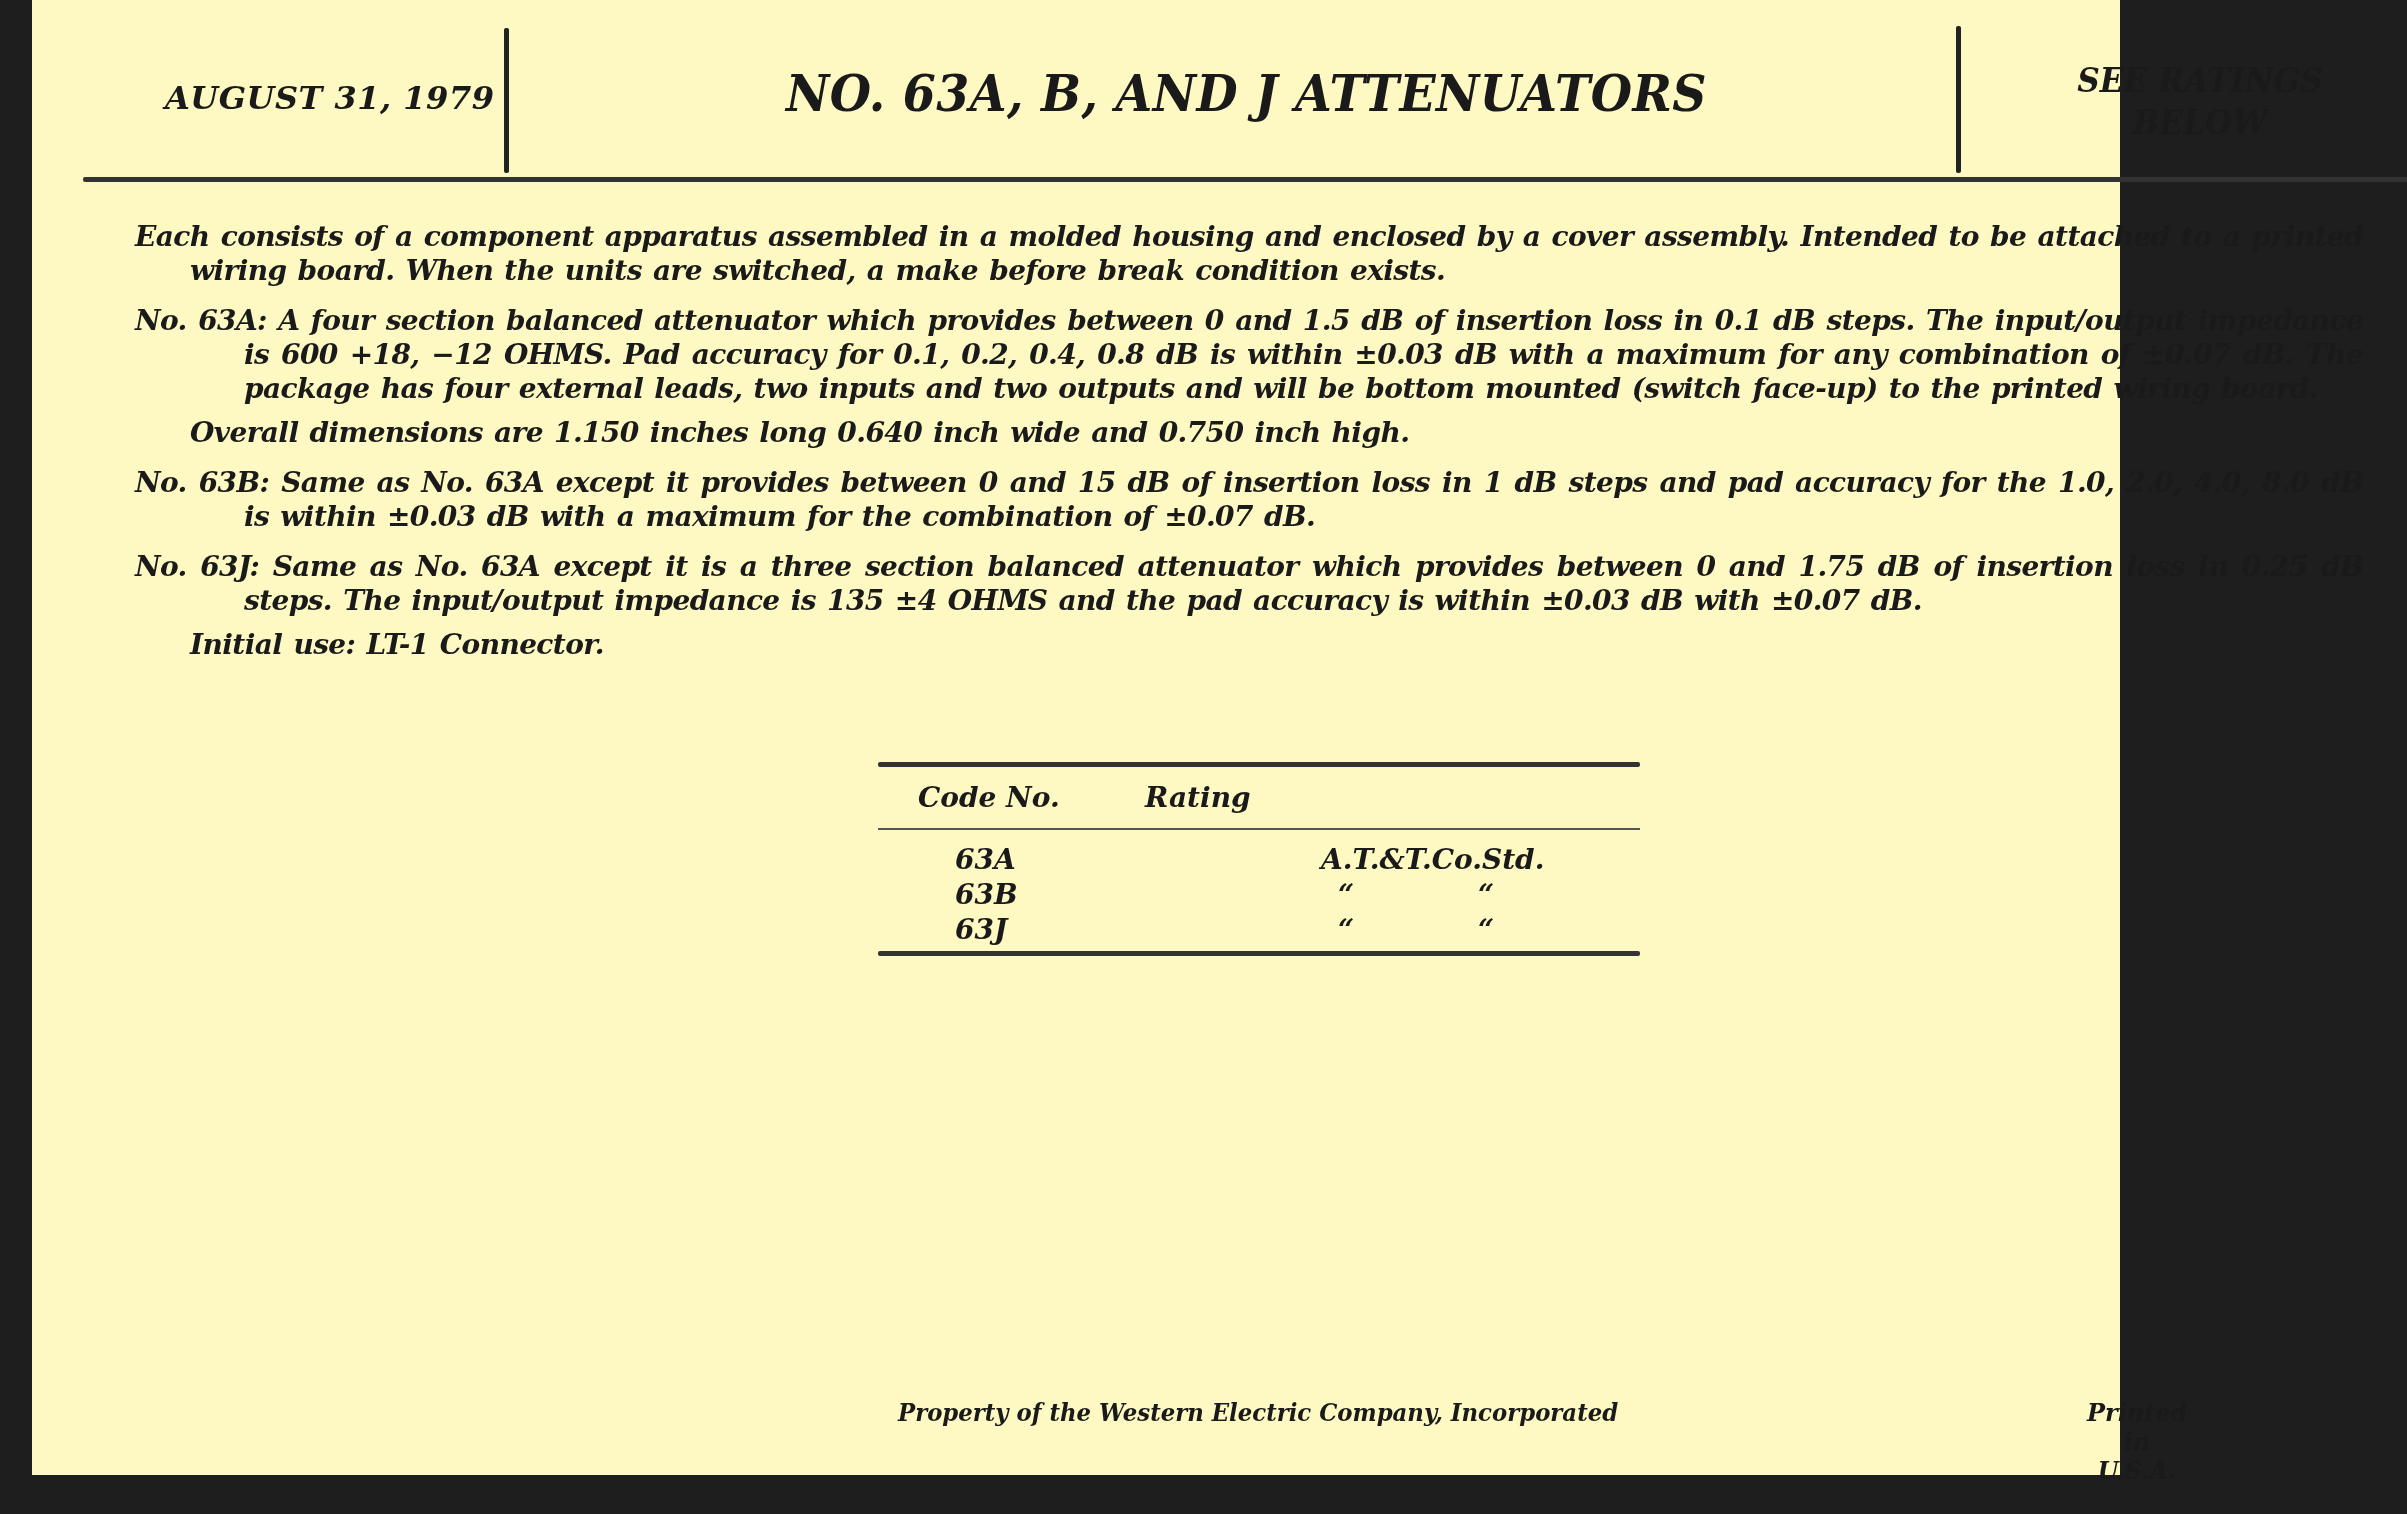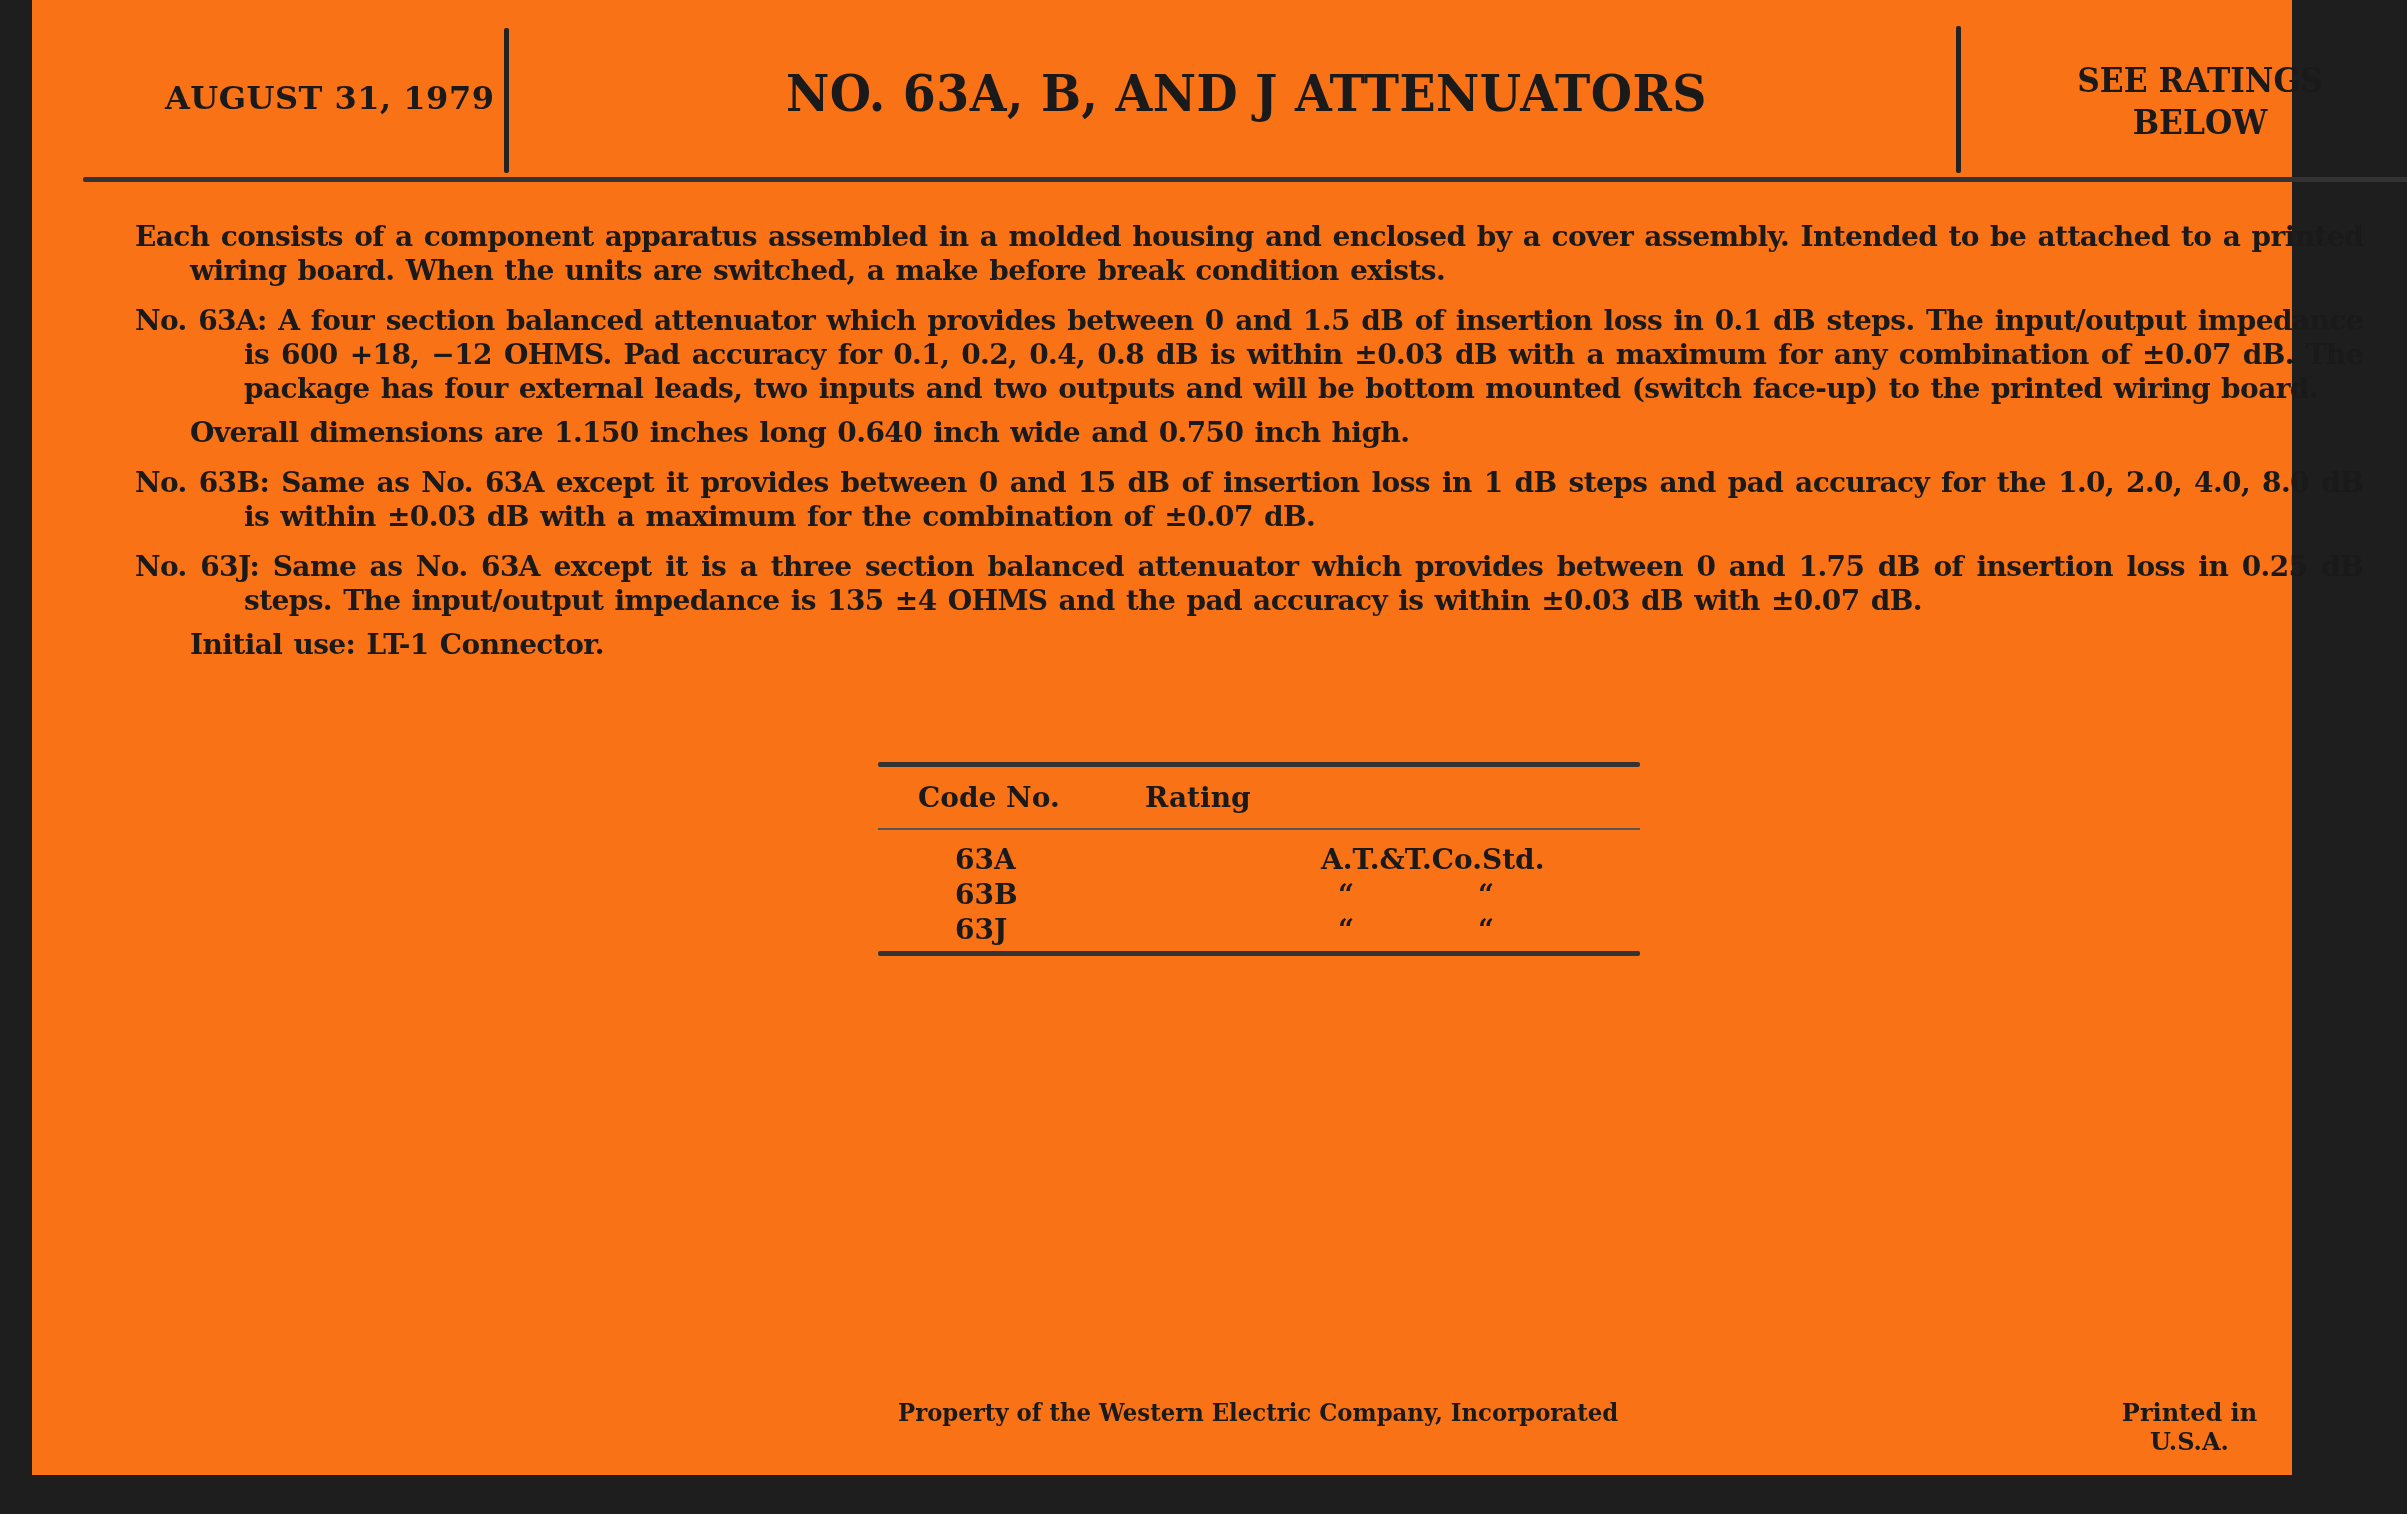--- a/index.html
+++ b/index.html
@@ -1,18 +1,18 @@
 <!DOCTYPE html>
 <html><head>
 <meta charset="utf-8">
 <style>
   html, body { margin:0; padding:0; }
   body { width:2408px; height:1515px; background:#1e1e1e; position:relative; overflow:hidden;
          font-family:"DejaVu Serif","Liberation Serif",serif; color:#1a1a1a; }
-  .page { position:absolute; left:32px; top:0; width:2260px; height:1475px; background:#f97316; }
+  .page { position:absolute; left:32px; top:0; width:2088px; height:1475px; background:#fef9c3;font-style:italic; }
   .hdr-date { position:absolute; left:133px; top:79px; font-weight:bold; font-size:32px; letter-spacing:0.5px; }
   .vline { position:absolute; width:5px; background:#222; border-radius:2px; }
   .vline.l { left:472px; top:28px; height:145px; }
   .vline.r { left:1924px; top:26px; height:147px; }
   .hdr-title { position:absolute; left:505px; width:1419px; top:63px; text-align:center; font-weight:bold; font-size:51px; letter-spacing:0.5px; transform:scaleX(0.93); }
   .hdr-rating { position:absolute; left:1960px; width:416px; top:59px; text-align:center; font-weight:bold; font-size:34px; line-height:42px; transform:scaleX(0.92); }
   .hrule { position:absolute; left:51px; top:177px; width:2329px; height:5px; background:#333; border-radius:2px; }
 
   .body { position:absolute; left:103px; top:220px; width:2228px; font-size:28px; line-height:34px; font-weight:bold; }
   .para { text-align:justify; margin:0 0 16px 0; padding-left:55px; text-indent:-55px; transform-origin:left top; }

